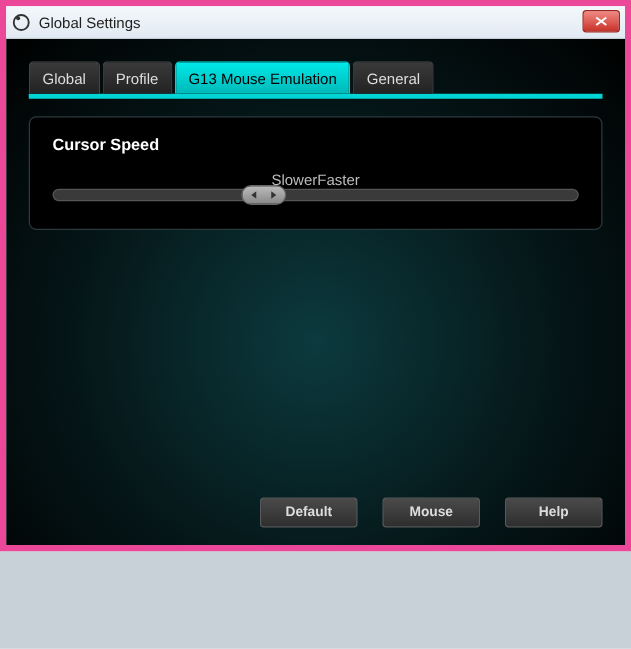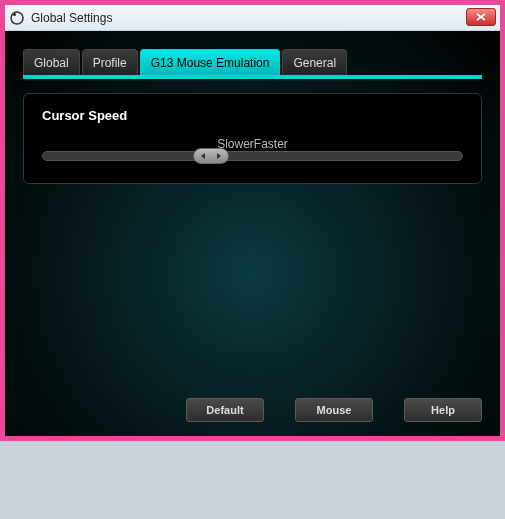--- a/index.html
+++ b/index.html
@@ -101,21 +101,21 @@
   .slider-thumb::before, .slider-thumb::after {
     content: '';
     width: 0; height: 0;
     border-top: 3px solid transparent;
     border-bottom: 3px solid transparent;
   }
   .slider-thumb::before { border-right: 4px solid #333; margin-right: 6px; }
   .slider-thumb::after  { border-left: 4px solid #333; margin-left: 6px; }
 
   .buttonbar {
-    display: flex; justify-content: flex-end; gap: 31px;
+    display: flex; justify-content: flex-end; gap: 20px;
     padding-top: 8px;
     align-items: flex-end;
   }
   .btn {
     width: 78px; height: 24px;
     background: linear-gradient(#4a4a4a, #2e2e2e);
     border: 1px solid #5a5a5a;
     border-radius: 3px;
     color: #ddd; font-size: 11px; font-weight: bold;
     display: flex; align-items: center; justify-content: center;

